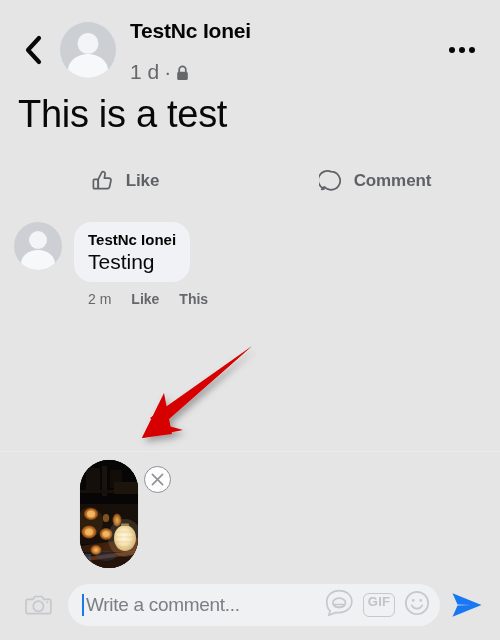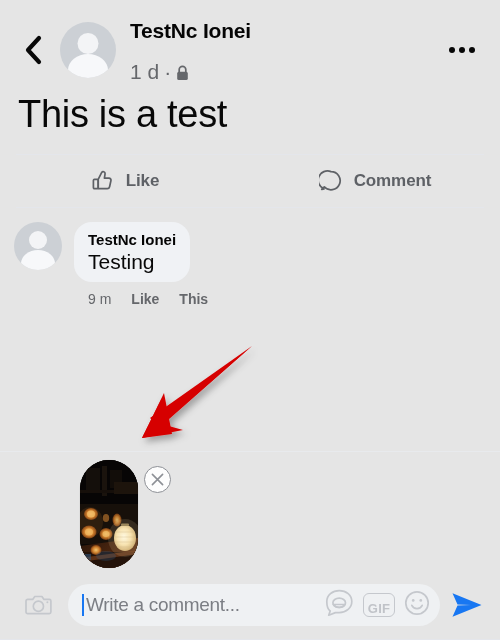--- a/index.html
+++ b/index.html
@@ -305,21 +305,21 @@
     gap: 9px;
     flex: 0 0 auto;
     margin-left: 2px;
   }
   .gif-box {
     width: 30px;
     height: 22px;
     border: 1.7px solid #c5c8cd;
     border-radius: 6px;
     display: flex;
-    align-items: flex-end;
+    align-items: flex-start;
     justify-content: center;
   }
   .gif-text {
     font-size: 13px;
     font-weight: bold;
     color: #c0c3c8;
     letter-spacing: 0.2px;
   }
   .send-btn {
     width: 42px;
@@ -405,21 +405,21 @@
       <div class="head"></div>
       <div class="body"></div>
     </div>
 
     <div class="comment-right">
       <div class="comment-bubble">
         <div class="comment-author">TestNc Ionei</div>
         <div class="comment-body">Testing</div>
       </div>
       <div class="comment-meta">
-        <span class="comment-time">9 m</span>
+        <span class="comment-time">2 m</span>
         <span class="comment-action">Like</span>
         <span class="comment-action">This</span>
       </div>
     </div>
   </div>
 
   <div class="attachment-area">
 
     <div class="thumb-wrap">
 

